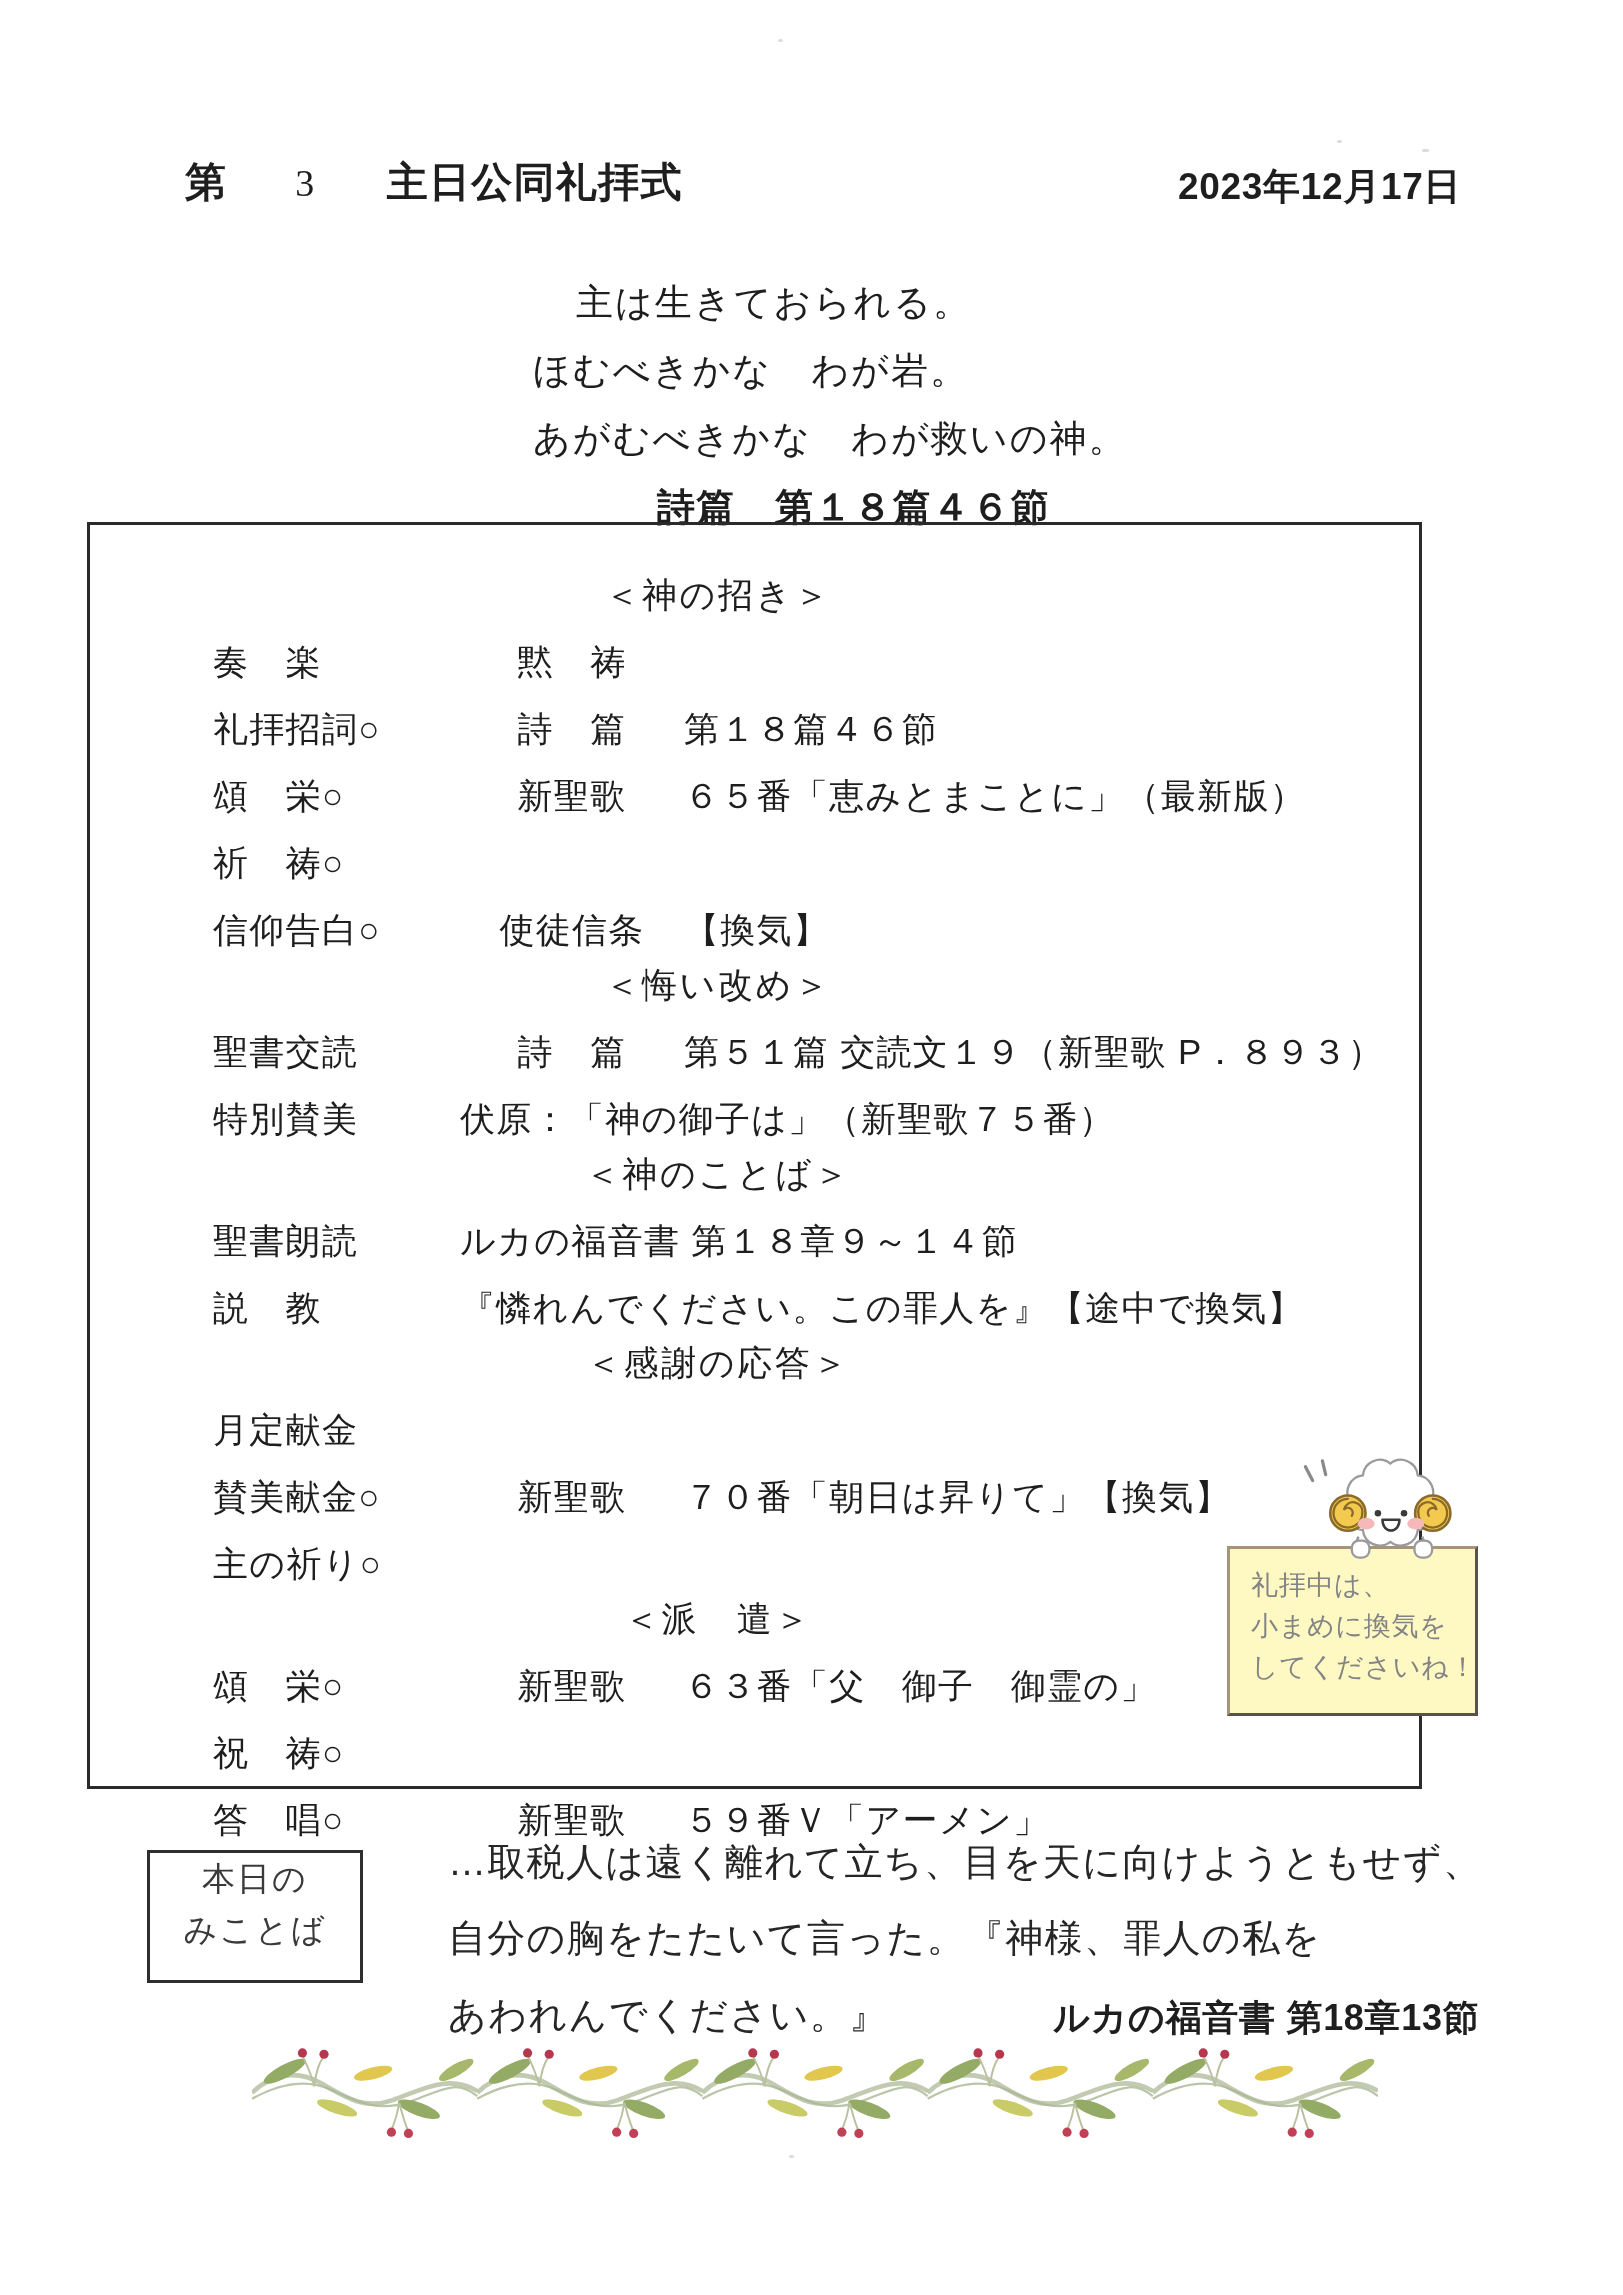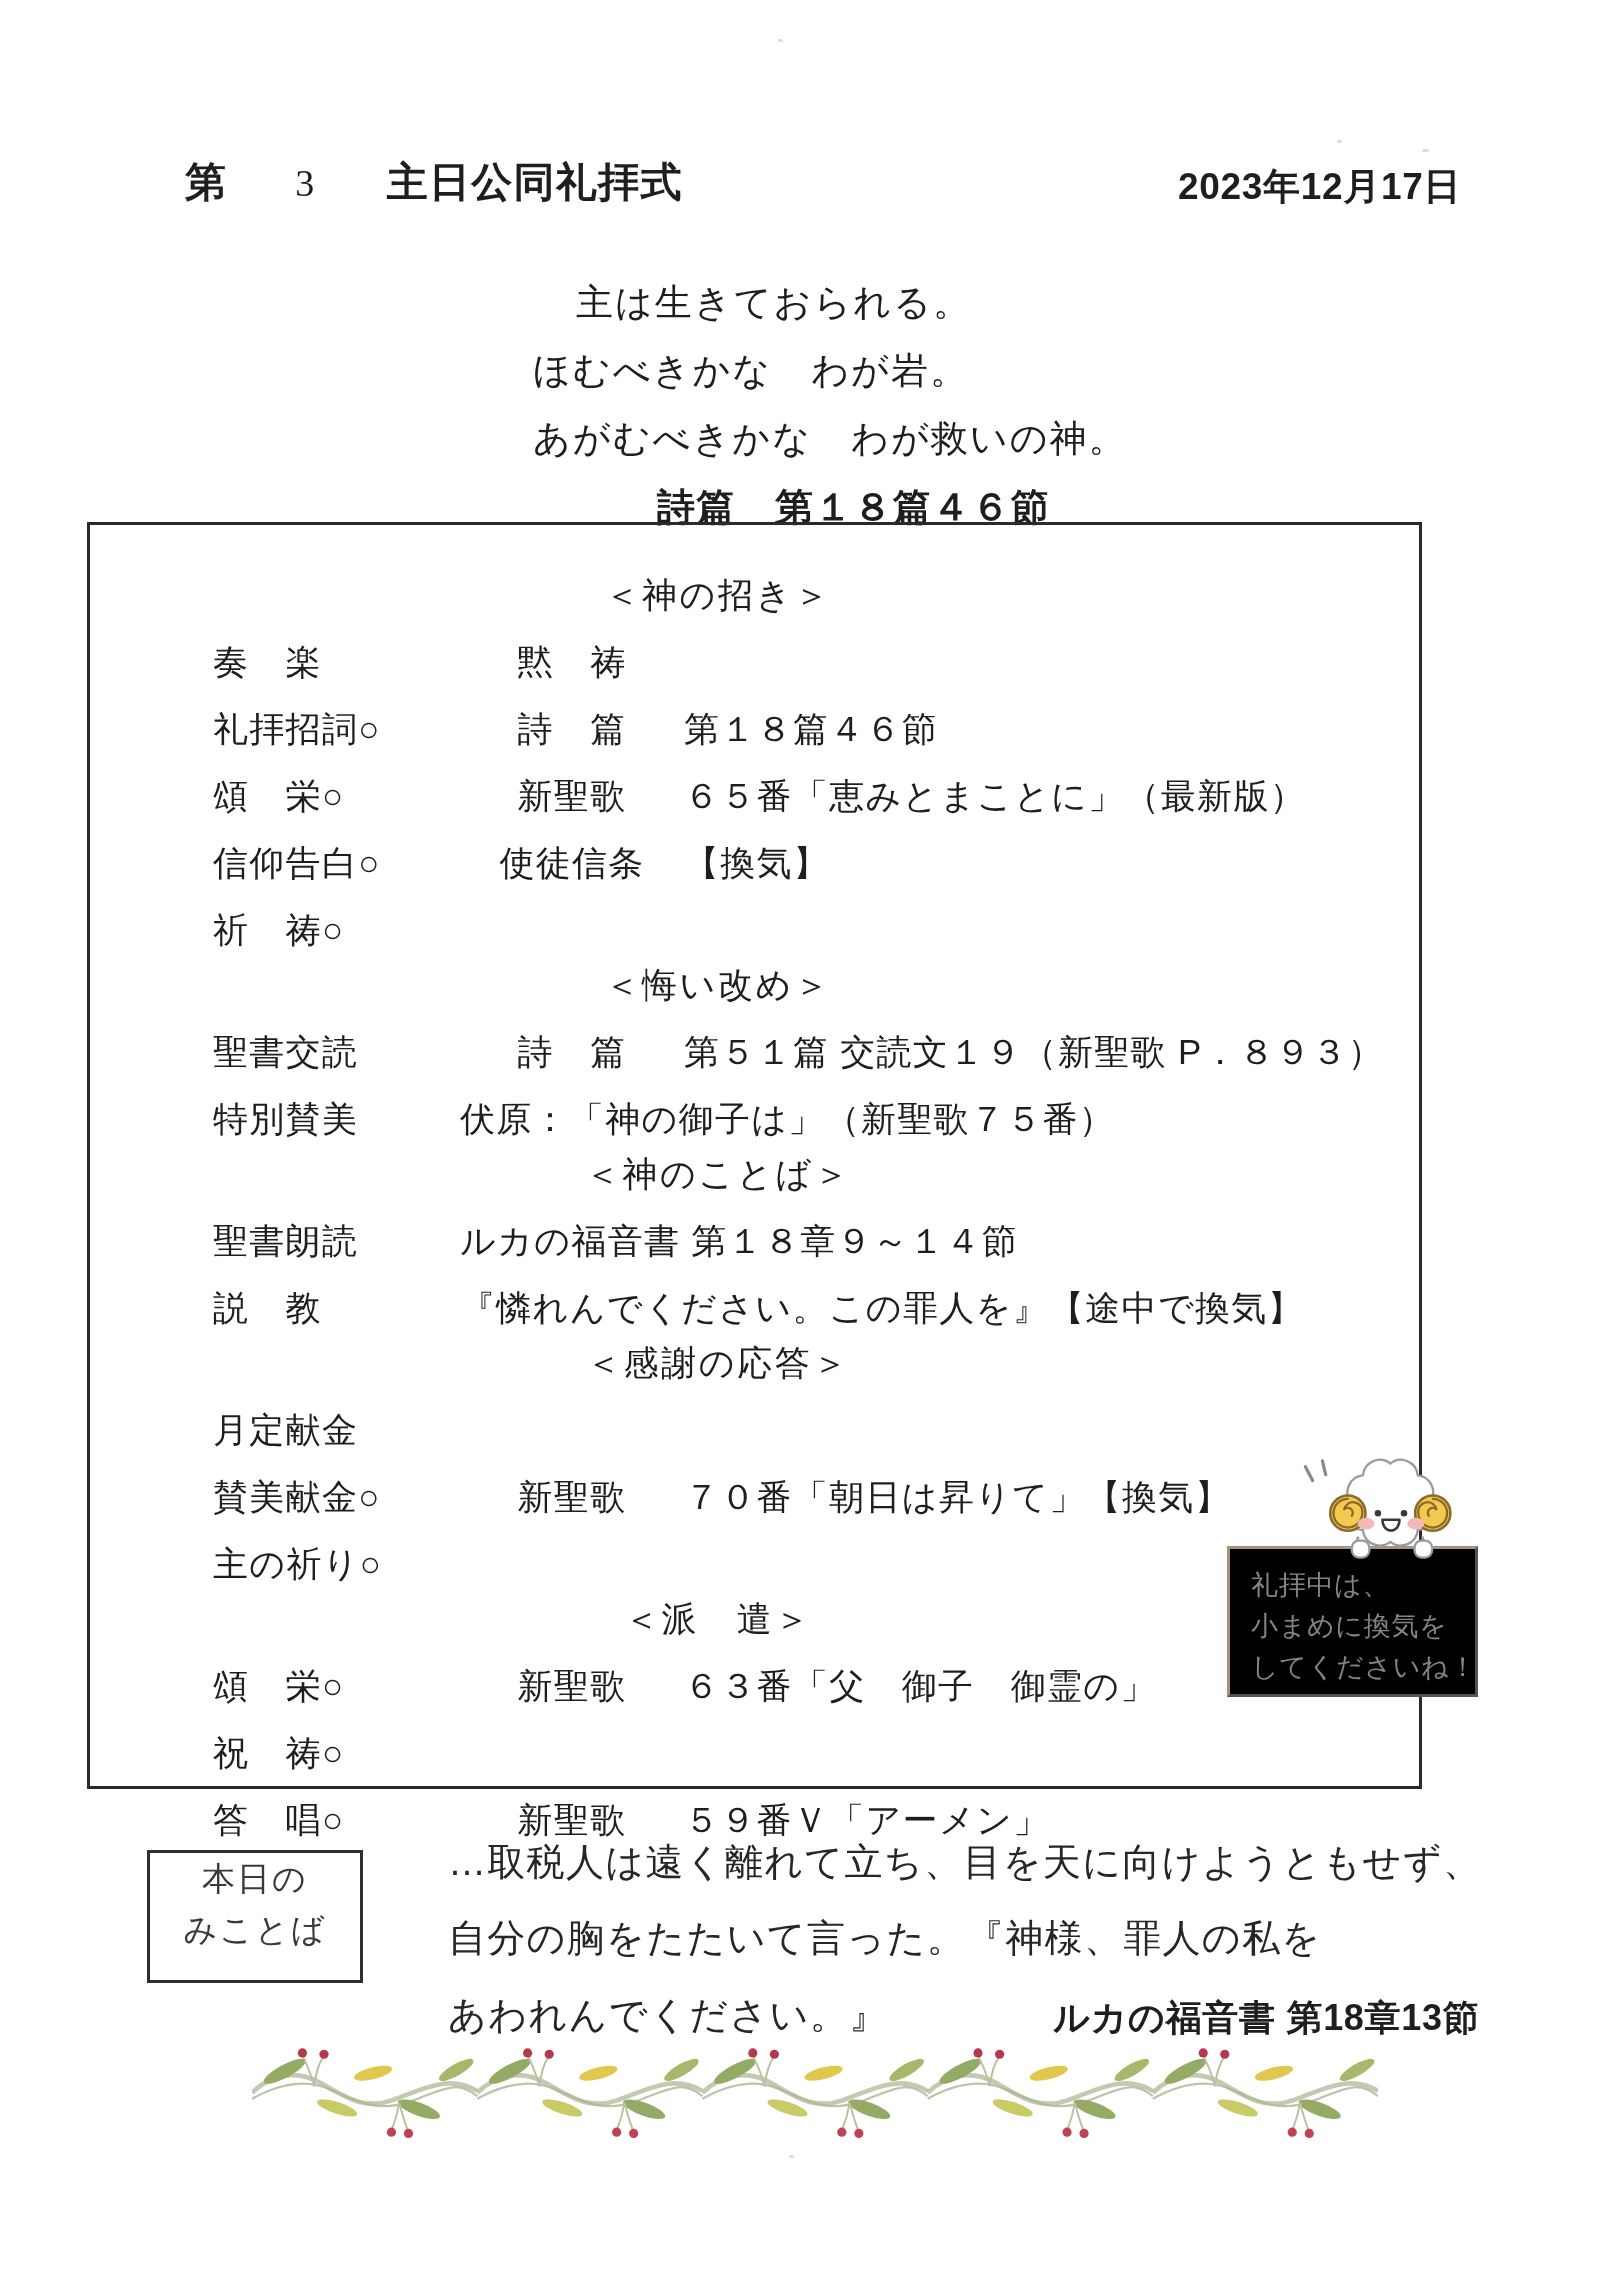--- a/index.html
+++ b/index.html
@@ -41,22 +41,22 @@
   .prow { display: flex; margin-top: 12px; }
   .c1 { width: 247px; flex: none; letter-spacing: 1.3px; }
   .c2 { min-width: 224px; flex: none; letter-spacing: 1.3px; text-align: center; }
   .c3 { letter-spacing: 1.3px; }
   .psection { text-align: center; position: relative; left: -98px; letter-spacing: 2.6px; }
   .pnote { padding-left: 716px; letter-spacing: 2.6px; }
 
   
   .sheep-svg { position: absolute; left: 1293px; top: 1457px; width: 209px; height: 111px; z-index: 3; }
   .vent-sign {
-    position: absolute; left: 1227px; top: 1546px; width: 251px; height: 151px;
-    background: #000000;
+    position: absolute; left: 1227px; top: 1546px; width: 251px; height: 170px;
+    background: #fef9c3;
     border: 3.9px solid;
     border-color: #a5937a #58544c #58544c #a5937a;
     box-sizing: border-box;
     padding: 15.7px 0 0 21px;
     z-index: 2;
   }
   .vent-line { font-size: 27px; line-height: 41px; color: #848484; letter-spacing: 0.7px; white-space: nowrap; }
 
   
   .word-box {
@@ -112,29 +112,29 @@
     <span class="c3">第１８篇４６節</span>
   </div>
 
   <div class="prow">
     <span class="c1">頌　栄○</span>
     <span class="c2">新聖歌</span>
     <span class="c3">６５番「恵みとまことに」（最新版）</span>
   </div>
 
   <div class="prow">
+    <span class="c1">祈　祷○</span>
+    <span class="c2"></span>
+    <span class="c3"></span>
+  </div>
+
+  <div class="prow">
     <span class="c1">信仰告白○</span>
     <span class="c2">使徒信条</span>
     <span class="c3">【換気】</span>
-  </div>
-
-  <div class="prow">
-    <span class="c1">祈　祷○</span>
-    <span class="c2"></span>
-    <span class="c3"></span>
   </div>
 
   <div class="psection">＜悔い改め＞</div>
 
   <div class="prow">
     <span class="c1">聖書交読</span>
     <span class="c2">詩　篇</span>
     <span class="c3">第５１篇 交読文１９（新聖歌 P．８９３）</span>
   </div>
 

